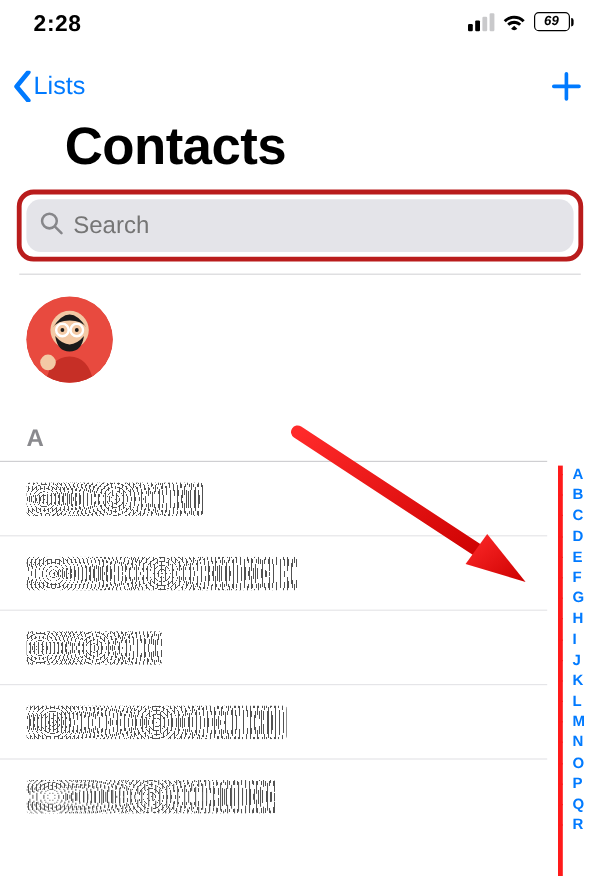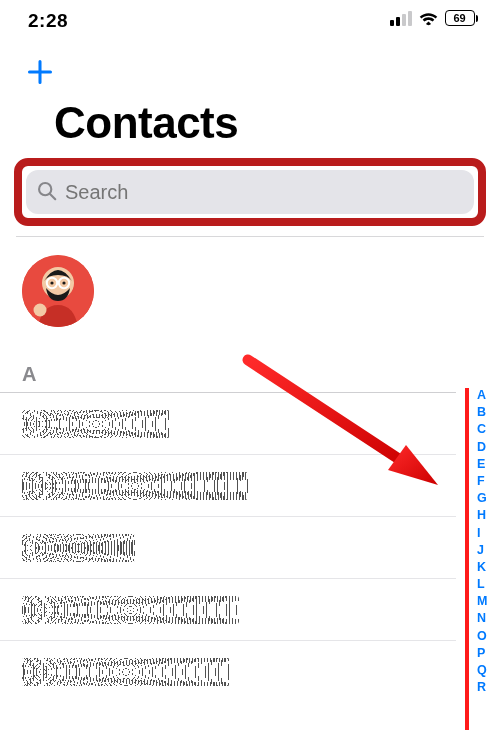--- a/index.html
+++ b/index.html
@@ -7,34 +7,34 @@
 
     
     .status-bar { display:flex; justify-content:space-between; align-items:flex-start; padding:10px 22px 4px 28px; height:44px; }
     .status-time { font-size:19px; font-weight:700; letter-spacing:0.5px; }
     .status-icons { display:flex; align-items:center; gap:6px; }
     .sig-bars { display:flex; align-items:flex-end; gap:2px; }
     .sig-bars span { width:4px; background:#000; border-radius:1px; }
     .sig-bars span.dim { background:#c9c9cb; }
     .wifi { display:inline-flex; }
     .batt { display:flex; align-items:center; gap:1px; }
-    .batt-body { width:30px; height:16px; border:1.6px solid #000; border-radius:4px; display:flex; align-items:center; justify-content:center; font-size:11px; font-weight:700; }
+    .batt-body { width:30px; height:16px; border:1.6px solid #000; border-radius:4px; display:flex; align-items:center; justify-content:center; font-size:11px; font-weight:700;font-style:italic; }
     .batt-tip { width:2.5px; height:7px; background:#000; border-radius:0 2px 2px 0; }
 
     
     .nav { display:flex; justify-content:space-between; align-items:center; padding:12px 14px 6px 10px; }
     .nav-back { display:flex; align-items:center; color:#007aff; font-size:21px; gap:0px; }
     .nav-back svg{ display:block; }
     .nav-add { color:#007aff; width:44px; height:32px; display:flex; align-items:center; justify-content:flex-end; }
 
     
     .title { font-size:44px; font-weight:800; letter-spacing:-0.5px; padding:4px 20px 10px 20px;margin-left:34px; }
 
     
-    .search-highlight { margin:0 14px 10px 14px; border:8px solid #b91c1c; border-radius:14px; padding:4px; }
+    .search-highlight { margin:0 14px 10px 14px; border:4px solid #b91c1c; border-radius:14px; padding:4px; }
     .search { display:flex; align-items:center; gap:8px; background:#e4e4e9; border-radius:12px; height:44px; padding:0 10px; }
     .search input { border:none; background:transparent; outline:none; font-size:20px; color:#858589; width:100%; }
     .search-icon { color:#86868a; flex:0 0 auto; }
     .underline { height:1px; background:#d8d8da; margin:6px 16px 8px 16px; }
 
     
     .mycard { display:flex; align-items:center; gap:16px; padding:10px 20px 14px 22px; }
     .avatar { width:72px; height:72px; border-radius:50%; overflow:hidden; flex:0 0 auto; background:radial-gradient(circle at 50% 40%, #ffe2cf 0 30%, #dd3a2f 60% 100%); display:flex; align-items:center; justify-content:center; }
     .mycard-name { font-size:23px; font-weight:700; }
     .mycard-sub { font-size:18px; color:#8a8a8e; margin-top:2px; }
@@ -72,20 +72,26 @@
         </svg>
     </span>
     <span class="batt">
       <span class="batt-body">69</span>
         <span class="batt-tip"></span>
     </span>
   </div>
 </div>
 
 <div class="nav">
+  <div class="nav-back">
+    <svg width="18" height="26" viewBox="0 0 12 20">
+        <path d="M9.5 1 2 10 l7.5 9" fill="none" stroke="#007aff" stroke-width="3" stroke-linecap="round" stroke-linejoin="round"></path>
+      </svg>
+    <span>Lists</span>
+  </div>
   <div class="nav-add">
     <svg width="28" height="28" viewBox="0 0 24 24">
         <path d="M12 3v18M3 12h18" stroke="#007aff" stroke-width="2.6" stroke-linecap="round"></path>
       </svg>
   </div>
 </div>
 
 <h1 class="title">Contacts</h1>
 
 <div class="search-highlight">

